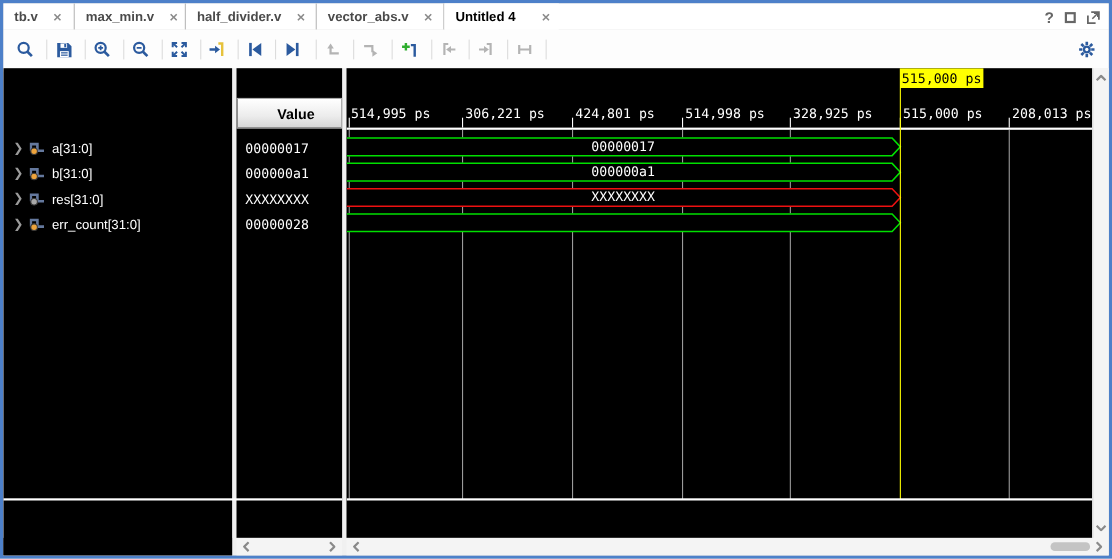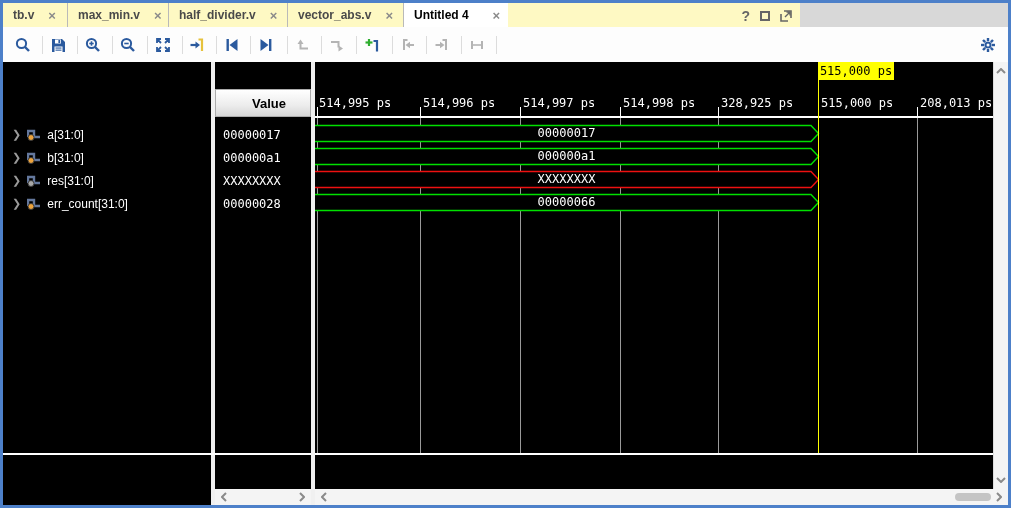--- a/index.html
+++ b/index.html
@@ -3,21 +3,21 @@
 <meta charset="utf-8">
 <style>
   * { margin:0; padding:0; box-sizing:border-box; }
   html,body { background:#ffffff; }
   .win {
     position:relative; width:1011px; height:508px;
     border:3px solid #4d80c9; background:#d8d8d8; overflow:hidden;
     font-family:"Liberation Sans", sans-serif;
   }
   
-  .tabbar { position:absolute; left:0; top:0; width:797px; height:24px; background:#fef9c3; display:flex; }
+  .tabbar { position:absolute; left:0; top:0; width:1005px; height:24px; background:#ffffff; display:flex; }
   .tab { height:24px; display:flex; align-items:center; padding:0 8px 0 10px; border-right:1px solid #b9b9b9; cursor:default; }
   .tab .lbl { font-size:12px; font-weight:bold; color:#4a4a4a; margin-right:14px; white-space:nowrap; }
   .tab .x { color:#8a8a8a; font-size:13px; font-weight:bold; line-height:1; }
   .tab.active { background:#ffffff; border-right:none;justify-content:space-between; }
   .tab.active .lbl { color:#000000; }
   .winctl { position:absolute; right:8px; top:4px; height:18px; display:flex; align-items:center; gap:10px; }
   .winctl .q { color:#666; font-weight:bold; font-size:14px; }
   
   .toolbar { position:absolute; left:0; top:24px; width:1005px; height:38px; background:#fdfdfd; border-bottom:1px solid #d4d4d4; }
   .tbtn { position:absolute; top:3px; width:30px; height:30px; display:flex; align-items:center; justify-content:center; }
@@ -272,22 +272,22 @@
     <div class="valrow" style="top:107px">XXXXXXXX</div>
     <div class="valrow" style="top:130px">00000028</div>
   </div>
 
   <div class="sepline-left"></div>
   <div class="namecol-bottom"></div>
 
   <div class="wave">
 
     <span class="axis-label" style="left:4px">514,995 ps</span>
-    <span class="axis-label" style="left:108px">514,996 ps</span>
-    <span class="axis-label" style="left:208px">514,997 ps</span>
+    <span class="axis-label" style="left:108px">306,221 ps</span>
+    <span class="axis-label" style="left:208px">424,801 ps</span>
     <span class="axis-label" style="left:308px">514,998 ps</span>
     <span class="axis-label" style="left:406px">328,925 ps</span>
     <span class="axis-label" style="left:506px">515,000 ps</span>
     <span class="axis-label" style="left:605px">208,013 ps</span>
 
     <div class="tick" style="left:2px"></div>
     <div class="tick" style="left:105px"></div>
     <div class="tick" style="left:205px"></div>
     <div class="tick" style="left:305px"></div>
     <div class="tick" style="left:403px"></div>
@@ -317,21 +317,20 @@
     <svg class="bus" style="top:108px" viewBox="0 0 511 19">
       <path d="M0,1 L496,1 L504,9.5 L496,18 L0,18 Z" fill="#000"></path>
       <path d="M0,1.5 H496 L503.5,9.5 L496,17.5 H0" fill="none" stroke-width="1.4" stroke="#ee1111"></path>
     </svg>
     <div class="bus-text" style="top:108px">XXXXXXXX</div>
 
     <svg class="bus" style="top:131px" viewBox="0 0 511 19">
       <path d="M0,1 L496,1 L504,9.5 L496,18 L0,18 Z" fill="#000"></path>
       <path d="M0,1.5 H496 L503.5,9.5 L496,17.5 H0" fill="none" stroke-width="1.4" stroke="#00e000"></path>
     </svg>
-    <div class="bus-text" style="top:131px">00000066</div>
 
     <div class="cursor-line" style="left: 503px; background: rgb(255, 255, 0);"></div>
     <div class="cursor-box" style="background: rgb(255, 255, 0);">515,000 ps</div>
     <div class="wave-sep"></div>
   </div>
 
   <div class="vsb">
     <div class="sbarrow" style="left:0;top:2px">
       <svg width="10" height="6" viewBox="0 0 10 6">
           <polyline points="1,5 5,1 9,5" fill="none" stroke="#8a8a8a" stroke-width="2"></polyline>

